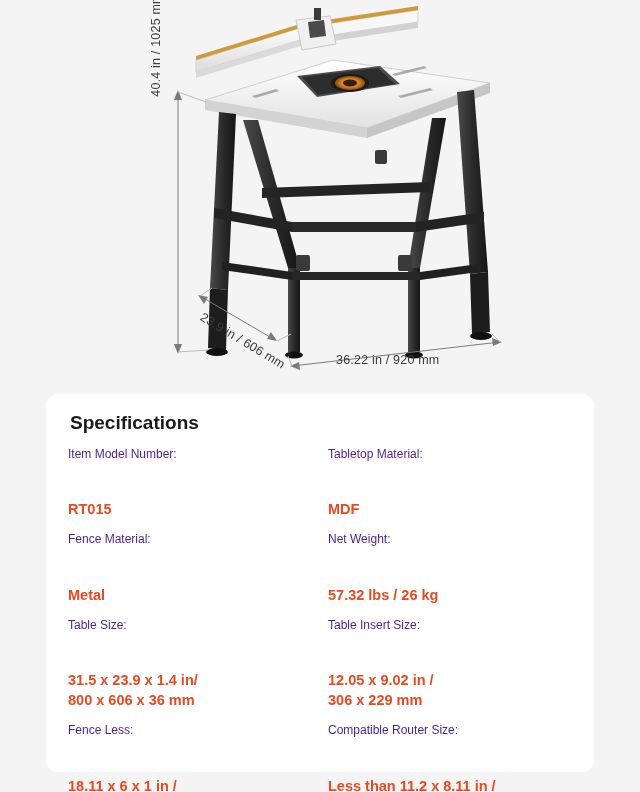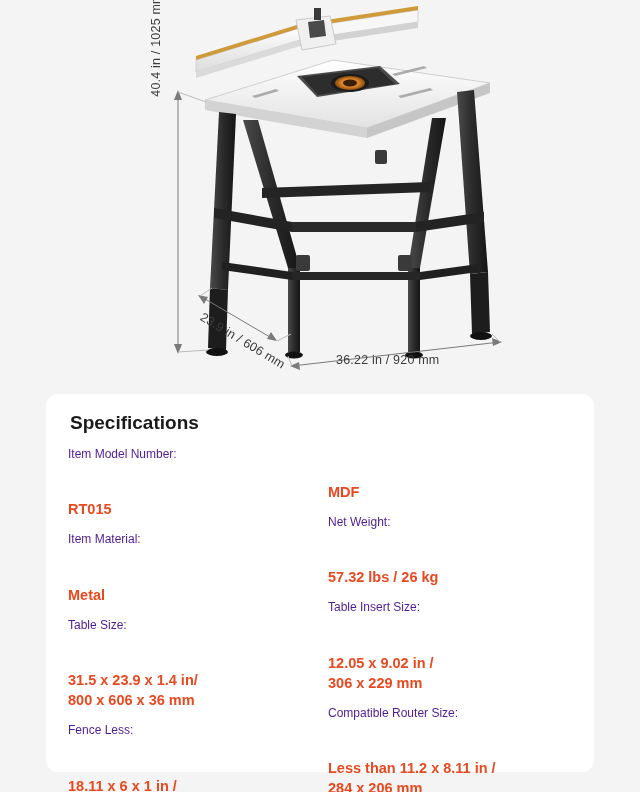--- a/index.html
+++ b/index.html
@@ -196,37 +196,38 @@
     <div class="spec-title">Specifications</div>
 
     <div class="spec-grid">
 
       <div class="spec-col">
         <div class="spec-item">
           <div class="spec-label">Item Model Number:</div>
           <div class="spec-value">RT015</div>
         </div>
         <div class="spec-item">
-          <div class="spec-label">Item Material:</div>
+          <div class="spec-label">Fence Material:</div>
           <div class="spec-value">Metal</div>
         </div>
         <div class="spec-item">
           <div class="spec-label">Table Size:</div>
           <div class="spec-value">31.5 x 23.9 x 1.4 in/
 800 x 606 x 36 mm</div>
         </div>
         <div class="spec-item">
           <div class="spec-label">Fence Less:</div>
           <div class="spec-value">18.11 x 6 x 1 in /
 460 x 150 x 25 mm</div>
         </div>
       </div>
 
       <div class="spec-col">
         <div class="spec-item">
+          <div class="spec-label">Tabletop Material:</div>
           <div class="spec-value">MDF</div>
         </div>
         <div class="spec-item">
           <div class="spec-label">Net Weight:</div>
           <div class="spec-value">57.32 lbs / 26 kg</div>
         </div>
         <div class="spec-item">
           <div class="spec-label">Table Insert Size:</div>
           <div class="spec-value">12.05 x 9.02 in /
 306 x 229 mm</div>

